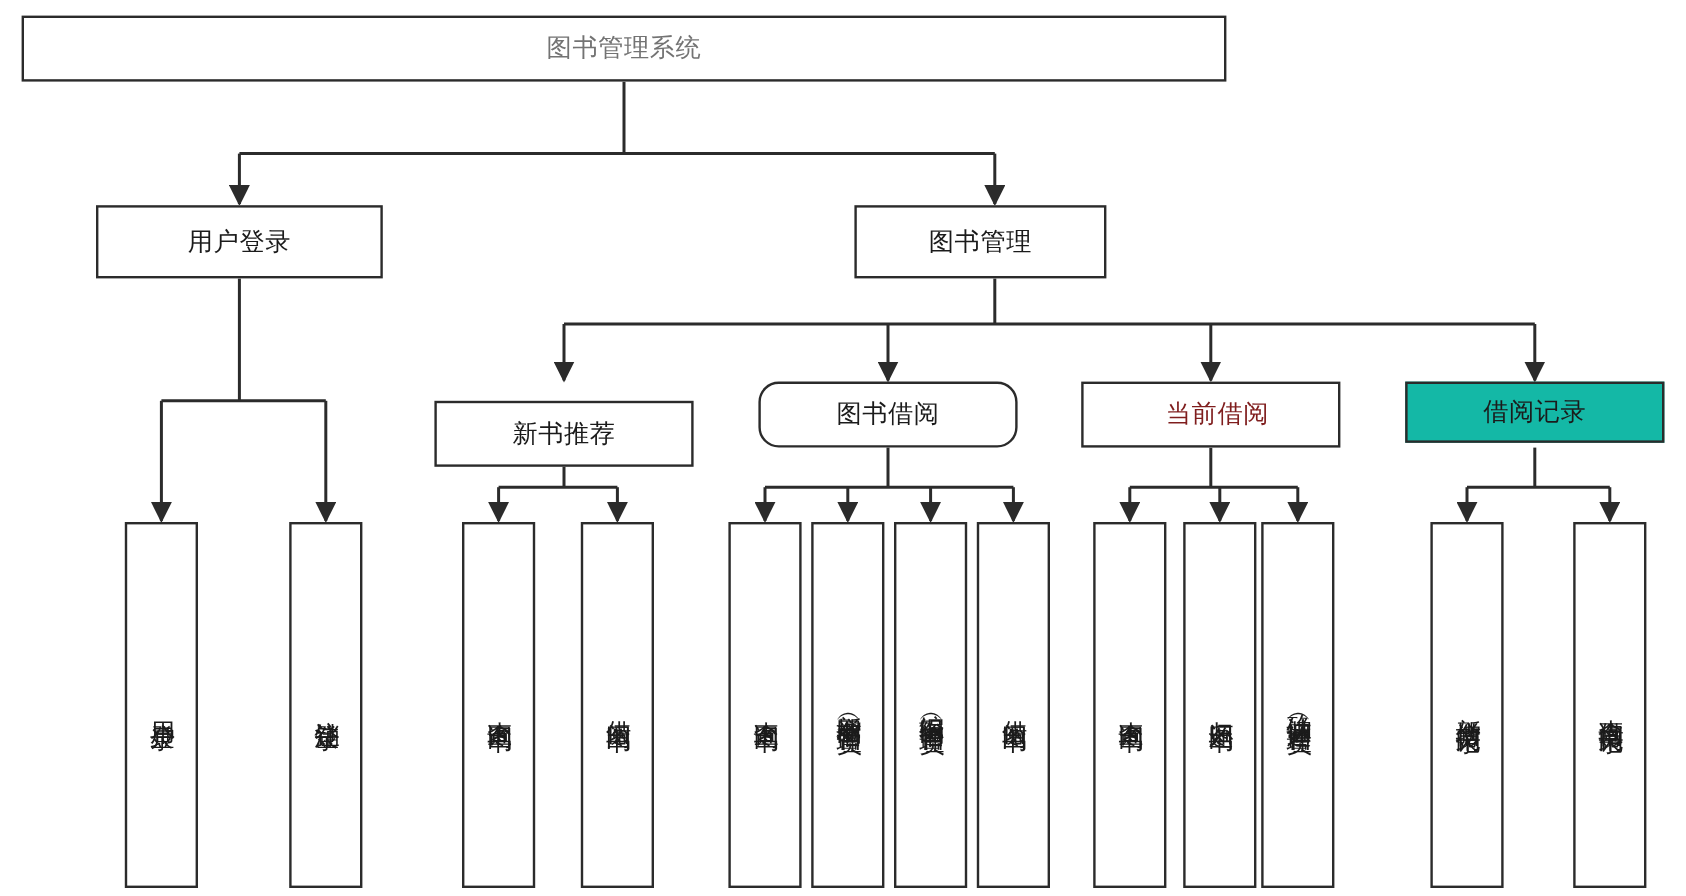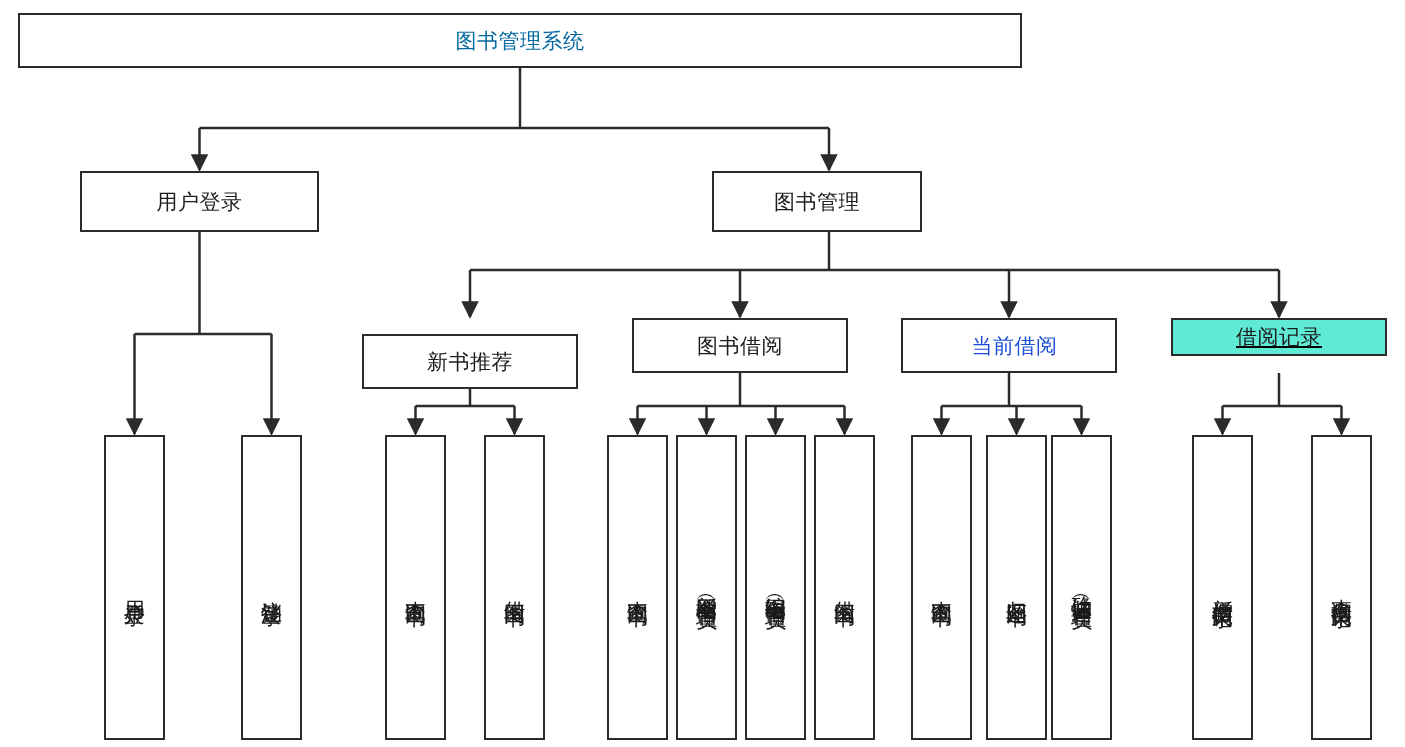--- a/index.html
+++ b/index.html
@@ -103,38 +103,38 @@
         <line x1="1016.5" y1="406" x2="1016.5" y2="434" stroke="#2b2b2b" stroke-width="2.5" marker-end="url(#arrow)"></line>
         <line x1="1081.5" y1="406" x2="1081.5" y2="434" stroke="#2b2b2b" stroke-width="2.5" marker-end="url(#arrow)"></line>
         <line x1="1279" y1="373" x2="1279" y2="406" stroke="#2b2b2b" stroke-width="2.5"></line>
         <line x1="1222.5" y1="406" x2="1341.5" y2="406" stroke="#2b2b2b" stroke-width="2.5"></line>
         <line x1="1222.5" y1="406" x2="1222.5" y2="434" stroke="#2b2b2b" stroke-width="2.5" marker-end="url(#arrow)"></line>
         <line x1="1341.5" y1="406" x2="1341.5" y2="434" stroke="#2b2b2b" stroke-width="2.5" marker-end="url(#arrow)"></line>
       </g>
   </svg>
   <div id="node-layer">
       <div class="node-box" style="left: 18px; top: 13px; width: 1004px; height: 55px; border-color: rgb(43, 43, 43); background: rgb(255, 255, 255);">
-        <div class="node-label-h" style="color: #0369a1;">图书管理系统</div>
+        <div class="node-label-h" style="color: #737373;">图书管理系统</div>
       </div>
       <div class="node-box" style="left: 80px; top: 171px; width: 239px; height: 61px; border-color: rgb(43, 43, 43); background: rgb(255, 255, 255);">
         <div class="node-label-h" style="color: rgb(27, 27, 27);">用户登录</div>
       </div>
       <div class="node-box" style="left: 712px; top: 171px; width: 210px; height: 61px; border-color: rgb(43, 43, 43); background: rgb(255, 255, 255);">
         <div class="node-label-h" style="color: rgb(27, 27, 27);">图书管理</div>
       </div>
       <div class="node-box" style="left: 362px; top: 318px; width: 216px; height: 55px; border-color: rgb(43, 43, 43); background: rgb(255, 255, 255); margin-top: 16px;">
         <div class="node-label-h" style="color: rgb(27, 27, 27);">新书推荐</div>
       </div>
-      <div class="node-box" style="left: 632px; top: 318px; width: 216px; height: 55px; border-color: rgb(43, 43, 43); background: rgb(255, 255, 255);">
+      <div class="node-box" style="left: 632px; top: 318px; width: 216px; height: 55px; border-color: rgb(43, 43, 43); background: rgb(255, 255, 255); border-radius: 17px;">
         <div class="node-label-h" style="color: rgb(27, 27, 27);">图书借阅</div>
       </div>
       <div class="node-box" style="left: 901px; top: 318px; width: 216px; height: 55px; border-color: rgb(43, 43, 43); background: rgb(255, 255, 255);">
-        <div class="node-label-h" style="color: #1d4ed8; margin-left: 11px;">当前借阅</div>
+        <div class="node-label-h" style="color: #7f1d1d; margin-left: 11px;">当前借阅</div>
       </div>
-      <div class="node-box" style="left: 1171px; top: 318px; width: 216px; height: 38px; border-color: rgb(43, 43, 43); background: #5eead4; text-decoration: underline;">
+      <div class="node-box" style="left: 1171px; top: 318px; width: 216px; height: 51px; border-color: rgb(43, 43, 43); background: #14b8a6;">
         <div class="node-label-h" style="color: rgb(27, 27, 27);">借阅记录</div>
       </div>
       <div class="node-box" style="left: 104px; top: 435px; width: 61px; height: 305px; border-color: rgb(43, 43, 43); background: rgb(255, 255, 255);">
         <div class="node-label-v" style="color: rgb(27, 27, 27);">用户登录</div>
       </div>
       <div class="node-box" style="left: 241px; top: 435px; width: 61px; height: 305px; border-color: rgb(43, 43, 43); background: rgb(255, 255, 255);">
         <div class="node-label-v" style="color: rgb(27, 27, 27);">注销登录</div>
       </div>
       <div class="node-box" style="left: 385px; top: 435px; width: 61px; height: 305px; border-color: rgb(43, 43, 43); background: rgb(255, 255, 255);">
         <div class="node-label-v" style="color: rgb(27, 27, 27);">查询图书</div>

